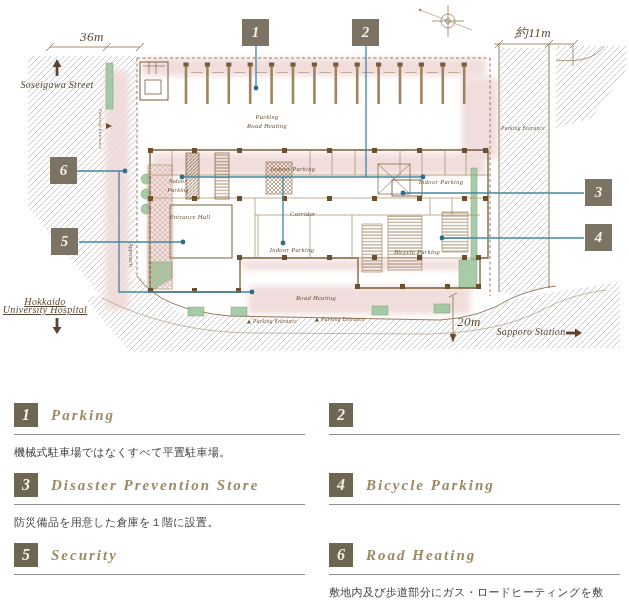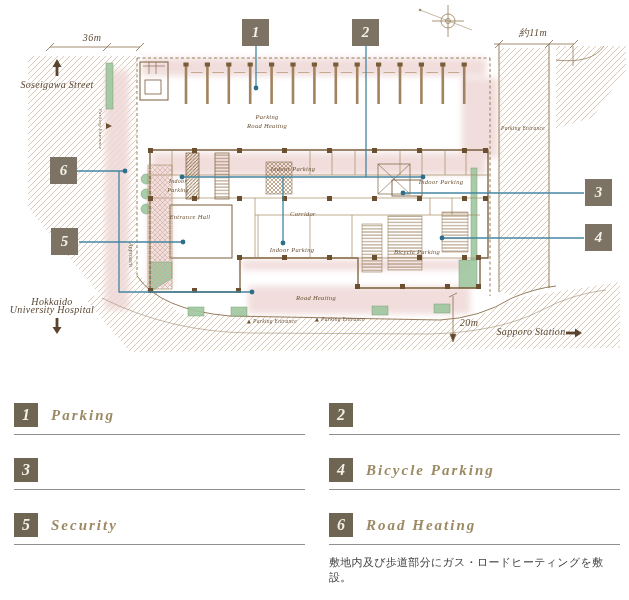--- a/index.html
+++ b/index.html
@@ -6,21 +6,21 @@
   .page{position:relative;width:629px;height:600px;background:#fff;overflow:hidden;
         font-family:"Liberation Serif",serif;}
   .plan{position:absolute;left:0;top:0;width:629px;height:390px;}
   .plan svg{position:absolute;left:0;top:0;}
   
   .plb{position:absolute;transform:translate(-50%,-50%);font:italic 6.5px "Liberation Serif",serif;
        color:#6b5237;white-space:nowrap;letter-spacing:.3px;pointer-events:none;}
   .plb.two{line-height:9px;text-align:center;}
   .plb.vert{transform:translate(-50%,-50%) rotate(90deg);font-size:5.5px;color:#7a5f40;}
   .plb.street{font-size:10px;color:#5a4632;text-align:center;white-space:normal;line-height:8px;}
-  .plb.dim{font-size:10px;color:#5f4a33;letter-spacing:.5px;}
+  .plb.dim{font-size:13px;color:#5f4a33;letter-spacing:.5px;}
   .plb.ent{font-size:5.5px;color:#6b5237;}
   .tri{font-family:"DejaVu Sans",sans-serif;font-style:normal;font-size:5px;color:#6b4f2e;margin-right:2px;}
   
   .co{position:absolute;width:27px;height:27px;background:#7c7365;color:#f2efe6;
       font:italic 600 15px "Liberation Serif",serif;display:flex;align-items:center;
       justify-content:center;}
   
   .legend{position:absolute;left:0;top:390px;width:629px;height:210px;box-sizing:border-box;
           padding:13px 9px 0 14px;background:#fff;}
   .lgrid{display:grid;grid-template-columns:1fr 1fr;column-gap:24px;row-gap:13px;}
@@ -260,21 +260,21 @@
       <g fill="#6b4f2e">
         <polygon points="112,126 106,123 106,129"></polygon>
       </g>
     </svg>
 
     <div class="plb dim" style="left:92px;top:37px;">36m</div>
     <div class="plb dim" style="left:533px;top:33px;">約11m</div>
     <div class="plb dim" style="left:469px;top:322px;text-align:center;">20m</div>
 
     <div class="plb street" style="left:57px;top:85px;">Soseigawa Street</div>
-    <div class="plb street" style="left:52px;top:306px;width:86px;">Hokkaido University Hospital</div>
+    <div class="plb street" style="left:45px;top:306px;width:86px;text-decoration:underline;">Hokkaido University Hospital</div>
     <div class="plb street" style="left:531px;top:332px;text-align:center;">Sapporo Station</div>
 
     <div class="plb two" style="left:267px;top:121px;">
       <div>Parking</div>
       <div>Road Heating</div>
     </div>
     <div class="plb two" style="left:178px;top:186px;font-size:6px;">
       <div>Indoor</div>
       <div>Parking</div>
     </div>
@@ -305,32 +305,35 @@
   </div>
 
   <div class="legend">
     <div class="lgrid">
       <section class="litem">
         <header>
             <span class="badge">1</span>
         <h3>Parking</h3>
           </header>
         <hr>
+        <p>機械式駐車場ではなくすべて平置駐車場。</p>
       </section>
       <section class="litem">
         <header>
             <span class="badge">2</span>
           </header>
         <hr>
       </section>
       <section class="litem">
         <header>
             <span class="badge">3</span>
-          </header>
-        <hr>
+        <h3>Disaster Prevention Store</h3>
+          </header>
+        <hr>
+        <p>防災備品を用意した倉庫を１階に設置。</p>
       </section>
       <section class="litem">
         <header>
             <span class="badge">4</span>
         <h3>Bicycle Parking</h3>
           </header>
         <hr>
       </section>
       <section class="litem">
         <header>

